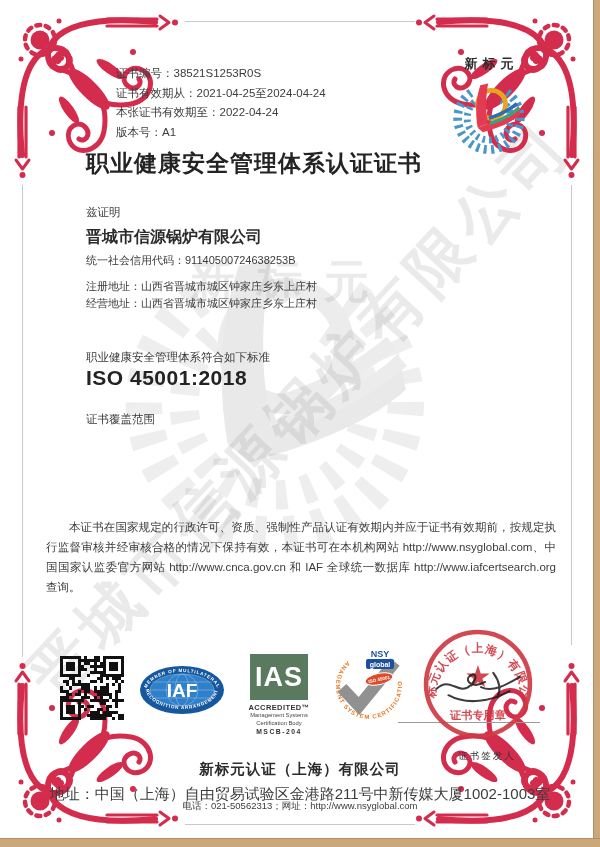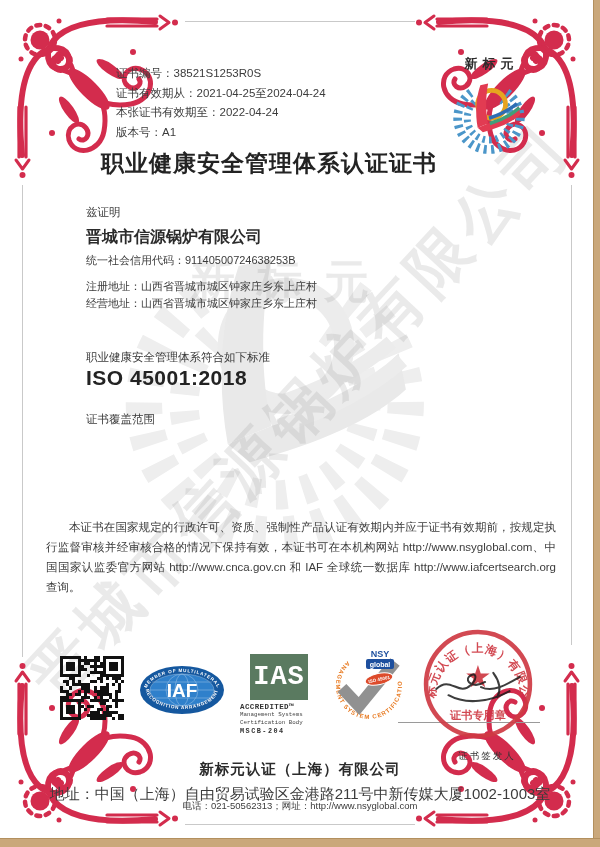--- a/index.html
+++ b/index.html
@@ -26,36 +26,36 @@
   .wm{position:absolute;z-index:0;pointer-events:none;}
   .wm-logo{left:75px;top:215px;width:400px;}
   .wm-diag{left:-90px;top:368px;width:780px;text-align:center;font-size:62px;letter-spacing:7px;color:rgba(140,140,140,.18);transform:rotate(-47deg);white-space:nowrap;font-weight:bold;}
   .wm-horiz{left:190px;top:252px;font-size:45px;letter-spacing:22px;color:rgba(150,150,150,.20);font-weight:bold;white-space:nowrap;}
 
   
   .abs{position:absolute;z-index:3;}
   .meta{left:86px;top:64px;font-size:11.5px;line-height:19.5px;color:#3c3c3c;margin-left:30px;}
   .brand{left:441px;top:55px;width:96px;text-align:center;}
   .brand .brand-name{font-size:13px;font-weight:bold;letter-spacing:5px;color:#2c2c2c;padding-left:5px;}
-  .cert-title{left:86px;top:148px;font-size:23px;font-weight:bold;color:#232323;letter-spacing:1px;margin-left:15px;}
+  .cert-title{left:86px;top:148px;font-size:23px;font-weight:bold;color:#232323;letter-spacing:1px;}
   .certify{left:86px;top:205px;font-size:11.5px;}
   .company{left:86px;top:227px;font-size:16px;font-weight:bold;color:#2b2b2b;}
   .code{left:86px;top:253px;font-size:11px;}
   .addr1{left:86px;top:279px;font-size:11px;}
   .addr2{left:86px;top:296px;font-size:11px;}
   .std-intro{left:86px;top:350px;font-size:11.5px;}
   .std{left:86px;top:366px;font-size:21px;font-weight:bold;color:#232323;letter-spacing:.5px;}
   .scope-label{left:86px;top:412px;font-size:11.5px;}
   .scope{left:86px;top:433px;font-size:13.5px;color:#2e2e2e;}
   .para{left:46px;top:517px;width:510px;font-size:11.5px;line-height:20px;text-align:justify;text-indent:2em;color:#3c3c3c;}
 
   
   .qr{left:60px;top:656px;width:64px;height:64px;}
   .iaf{left:138px;top:664px;width:88px;height:52px;}
-  .ias{left:240px;top:654px;width:78px;text-align:left;font-family:Liberation Mono, monospace;}
+  .ias{left:240px;top:654px;width:78px;text-align:center;}
   .ias-box{width:58px;height:46px;background:var(--ias_green,#5a7a60);margin:0 auto;display:flex;align-items:center;justify-content:center;color:#fff;font-weight:bold;font-size:27px;letter-spacing:1px;}
   .ias-l1{font-size:7.5px;font-weight:bold;color:#333;margin-top:3px;letter-spacing:.4px;}
   .ias-l2,.ias-l3{font-size:5.8px;color:#444;line-height:7.5px;}
   .ias-l4{font-size:6.8px;font-weight:bold;color:#333;letter-spacing:1.5px;margin-top:1px;}
   .nsy{left:330px;top:648px;width:78px;height:78px;}
   .sig-line{position:absolute;left:398px;top:722px;width:142px;height:1px;background:#9a9a9a;z-index:2;}
   .seal{left:422px;top:628px;width:112px;height:112px;z-index:4;}
   .signer{left:432px;top:750px;width:110px;text-align:center;font-size:9.5px;color:#333;letter-spacing:2px;}
 
   

